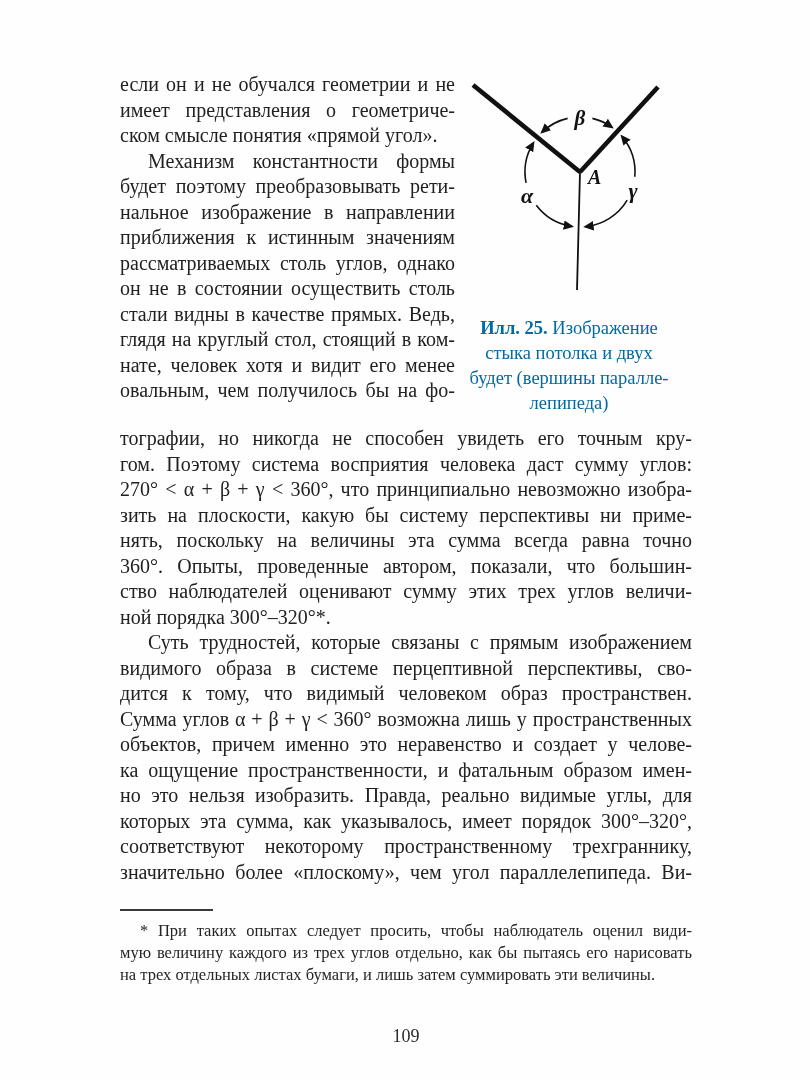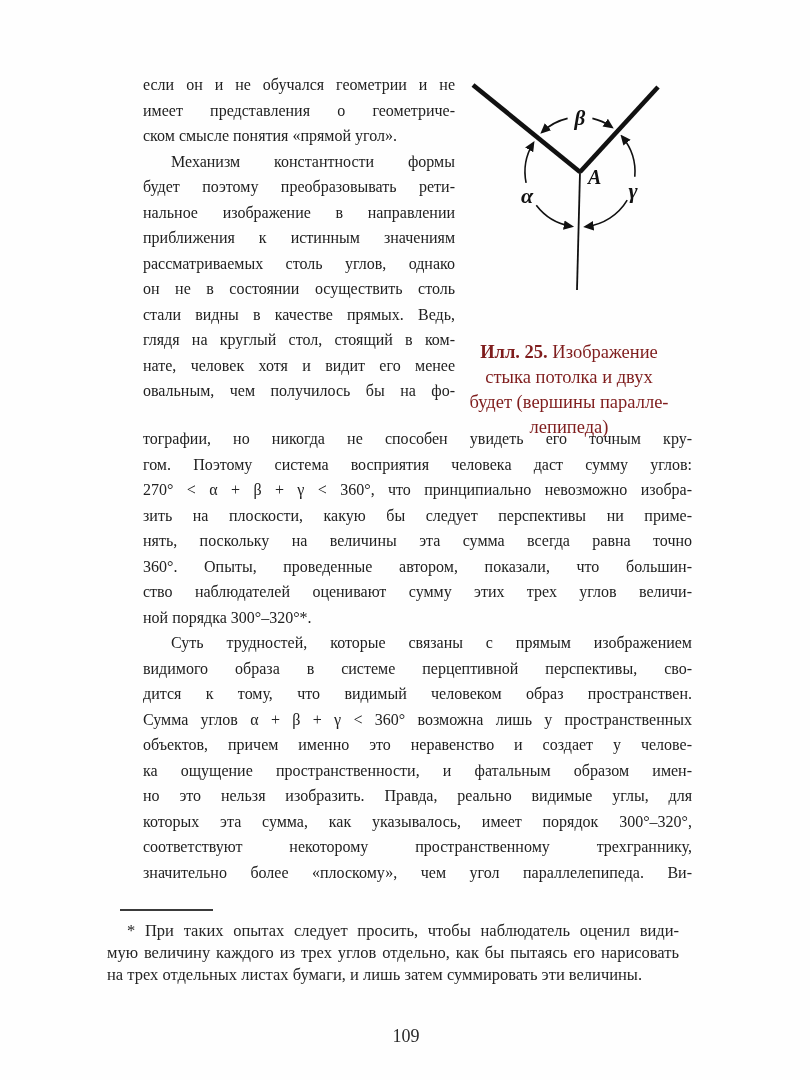--- a/index.html
+++ b/index.html
@@ -3,40 +3,39 @@
 <meta charset="utf-8">
 <style>
   * { margin:0; padding:0; box-sizing:border-box; }
   html,body { background:#ffffff; }
   .page {
     position:relative; width:810px; height:1080px; background:#fefefe;
     font-family:"Liberation Serif","DejaVu Serif",serif; color:#212121;
     overflow:hidden;
   }
   .ln {
-    font-size:16px; line-height:25.5px; height:25.5px;
+    font-size:20px; line-height:25.5px; height:25.5px;
     text-align:justify; text-align-last:justify; white-space:normal;
     overflow:visible;
-    margin-left:23px;
   }
   .pend { text-align-last:left; }      
   .pind { text-indent:28px; }          
   .narrow-block { position:absolute; left:120px; top:72px; width:335px; }
   .body-block   { position:absolute; left:120px; top:426px; width:572px; }
   .figure-wrap  { position:absolute; left:455px; top:57px; width:265px; height:255px; }
   .figure-wrap svg { display:block; }
   .caption {
     position:absolute; left:440px; top:316px; width:258px;
-    font-size:18.5px; line-height:25px; text-align:center; color:#7f1d1d;margin-top:24px;
+    font-size:18.5px; line-height:25px; text-align:center; color:#0369a1;
   }
   .caption .cap-line { display:block; }
   .caption b { font-weight:bold; }
   .fn-rule { position:absolute; left:120px; top:909px; width:93px; height:2px; background:#3a3a3a; }
   .footnote {
-    position:absolute; left:107px; top:920px; width:572px;
+    position:absolute; left:120px; top:920px; width:572px;
     font-size:16.5px; line-height:22px; color:#242424;
   }
   .fn-ln { text-align:justify; text-align-last:justify; height:22px; }
   .fn-ln.first { text-indent:20px; }
   .fn-ln.pend { text-align-last:left; }
   .page-number {
     position:absolute; left:120px; top:1026px; width:572px;
     text-align:center; font-size:18px; color:#2a2a2a;
   }
   .fig-label { font-family:"Liberation Serif","DejaVu Serif",serif; font-style:italic; font-weight:bold; fill:#111; }
@@ -94,21 +93,21 @@
     <span class="cap-line"><b>Илл. 25.</b><span> Изображение</span></span>
     <span class="cap-line">стыка потолка и двух</span>
     <span class="cap-line">будет (вершины паралле-</span>
     <span class="cap-line">лепипеда)</span>
   </div>
 
   <div class="body-block">
     <div class="ln">тографии, но никогда не способен увидеть его точным кру-</div>
     <div class="ln">гом. Поэтому система восприятия человека даст сумму углов:</div>
     <div class="ln">270° &lt; α + β + γ &lt; 360°, что принципиально невозможно изобра-</div>
-    <div class="ln">зить на плоскости, какую бы следует перспективы ни приме-</div>
+    <div class="ln">зить на плоскости, какую бы систему перспективы ни приме-</div>
     <div class="ln">нять, поскольку на величины эта сумма всегда равна точно</div>
     <div class="ln">360°. Опыты, проведенные автором, показали, что большин-</div>
     <div class="ln">ство наблюдателей оценивают сумму этих трех углов величи-</div>
     <div class="ln pend">ной порядка 300°–320°*.</div>
     <div class="ln pind">Суть трудностей, которые связаны с прямым изображением</div>
     <div class="ln">видимого образа в системе перцептивной перспективы, сво-</div>
     <div class="ln">дится к тому, что видимый человеком образ пространствен.</div>
     <div class="ln">Сумма углов α + β + γ &lt; 360° возможна лишь у пространственных</div>
     <div class="ln">объектов, причем именно это неравенство и создает у челове-</div>
     <div class="ln">ка ощущение пространственности, и фатальным образом имен-</div>

